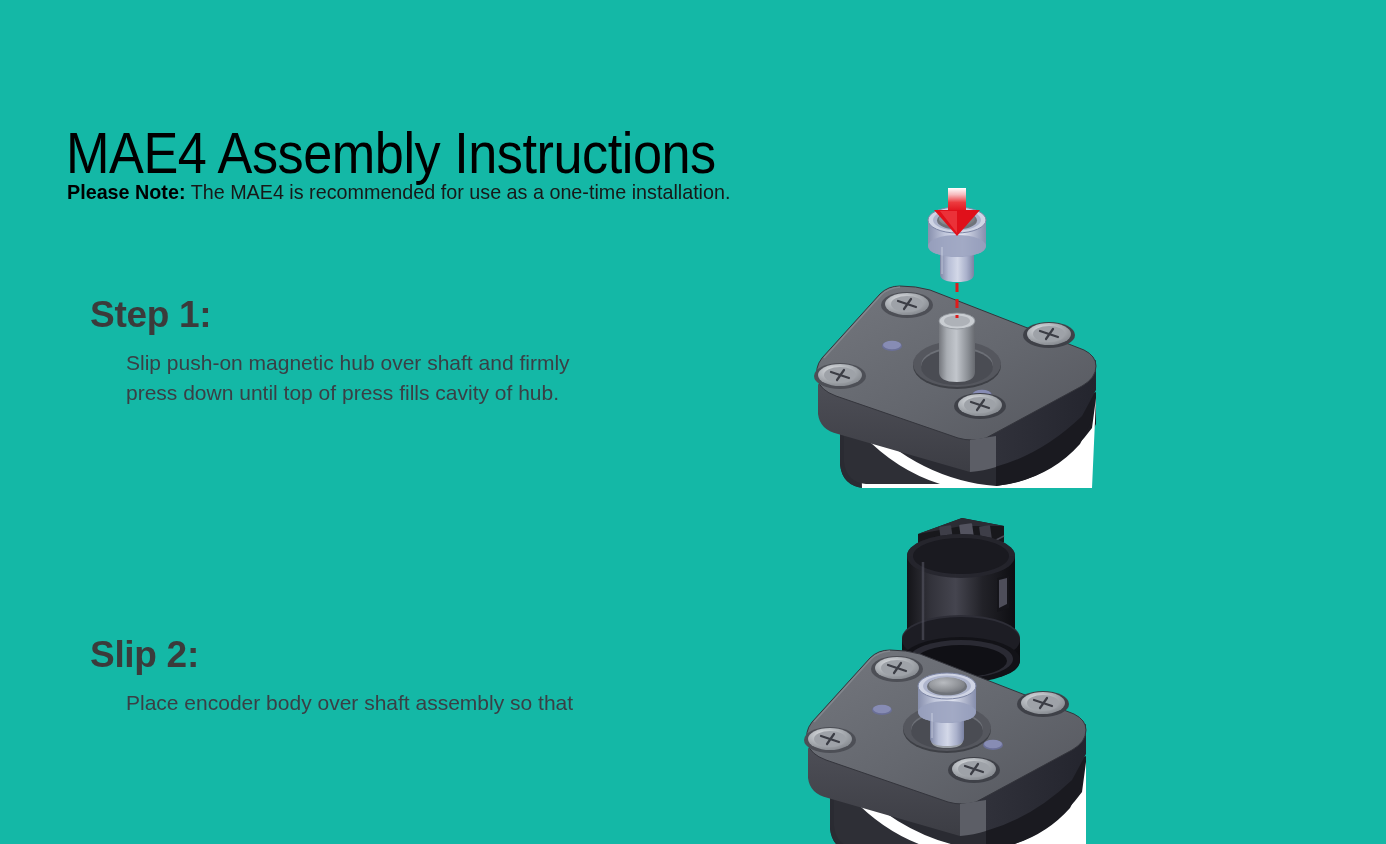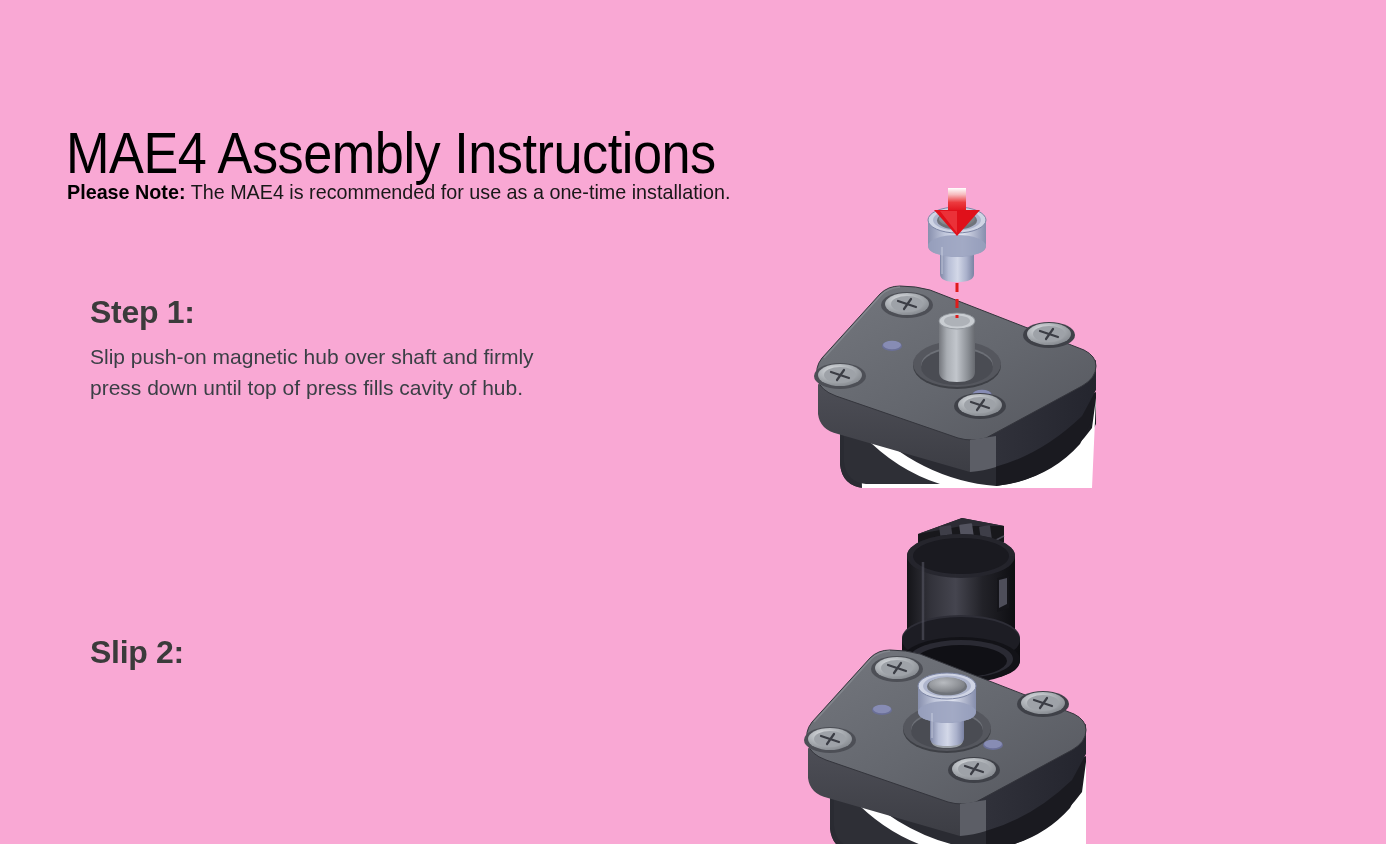--- a/index.html
+++ b/index.html
@@ -14,21 +14,21 @@
     position: relative;
     overflow: hidden;
     font-family: "Liberation Sans", "DejaVu Sans", sans-serif;
     color: #1a1a1a;
     -webkit-font-smoothing: antialiased;
   }
 
   .page {
     position: absolute;
     inset: 0;
-    background: #f9a8d4;
+    background: #14b8a6;
   }
 
   
   .doc-title {
     position: absolute;
     left: 66px;
     top: 84px;
     font-size: 58px;
     line-height: 1.05;
     font-weight: 400;
@@ -60,35 +60,35 @@
   
   .step {
     position: absolute;
     left: 90px;
     width: 620px;
   }
   .step-1 { top: 295px; }
   .step-2 { top: 635px; }
 
   .step-heading {
-    font-size: 32px;
+    font-size: 37px;
     font-weight: 700;
     color: #3b3b3b;
     letter-spacing: -0.3px;
     margin: 0 0 12px 0;
     line-height: 1.1;
   }
   .step-body {
     font-size: 21px;
     line-height: 1.45;
     color: #3a3f45;
     margin: 0;
     max-width: 540px;
   }
-  .step-body .line { display: block; white-space: nowrap; }
+  .step-body .line { display: block; white-space: nowrap; margin-left: 36px; }
 
   
   .figure {
     position: absolute;
     overflow: visible;
   }
   .figure-1 { left: 800px; top: 188px; width: 340px; height: 320px; }
   .figure-2 { left: 790px; top: 516px; width: 350px; height: 340px; }
 
   .figure svg { display: block; }
@@ -108,20 +108,21 @@
     <div class="step-heading">Step 1:</div>
     <div class="step-body">
       <span class="line">Slip push-on magnetic hub over shaft and firmly</span>
       <span class="line">press down until top of press fills cavity of hub.</span>
     </div>
   </div>
 
   <div class="step step-2">
     <div class="step-heading">Slip 2:</div>
     <div class="step-body">
+      <span class="line">Place encoder body over shaft assembly so that</span>
     </div>
   </div>
 
   <div class="figure figure-1">
     <svg width="340" height="320" viewBox="0 0 340 320" xmlns="http://www.w3.org/2000/svg">
       <defs>
         <linearGradient id="arrowGrad1" x1="0" y1="0" x2="0" y2="1">
           <stop offset="0%" stop-color="#ffffff"></stop>
           <stop offset="28%" stop-color="#f6b9bc"></stop>
           <stop offset="60%" stop-color="#ec3b3f"></stop>

